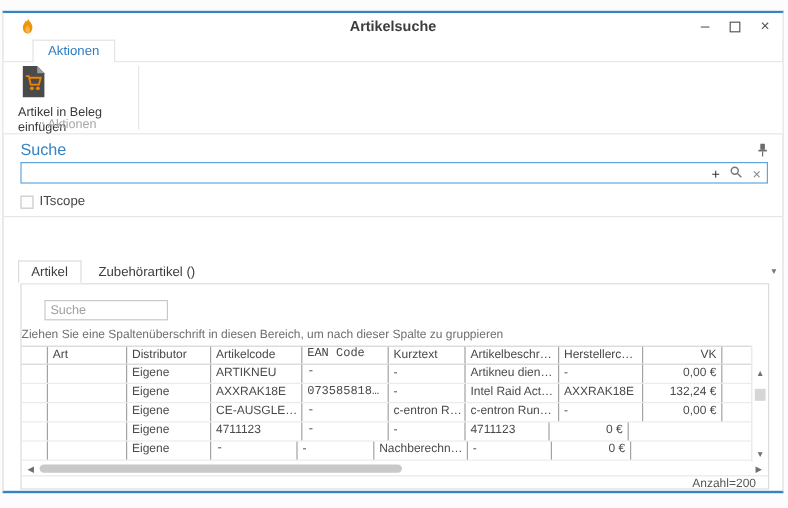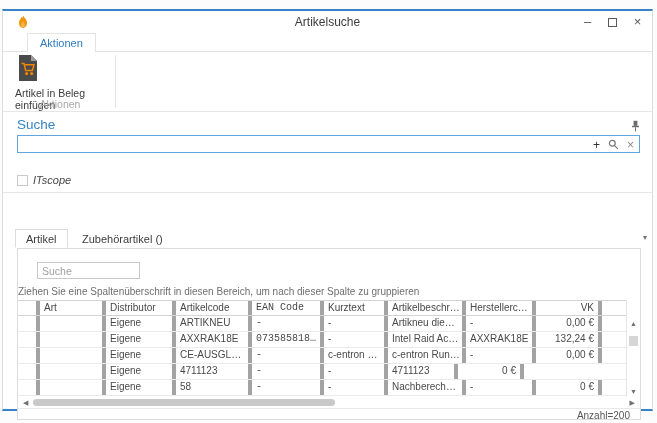--- a/index.html
+++ b/index.html
@@ -6,21 +6,21 @@
   html,body { width:657px; height:423px; background:#fcfcfc; font-family:"Liberation Sans", sans-serif; }
   .window {
     position:absolute; left:2px; top:9px; width:651px; height:402px;
     background:#fff;
     border-left:1px solid #dcdcdc; border-right:1px solid #dcdcdc;
     border-top:2px solid #3583c4; border-bottom:2px solid #3583c4;
   }
   
   .titlebar { position:relative; height:22px; background:#fff; }
   .app-icon { position:absolute; left:14px; top:4px; width:12px; height:14px; }
-  .title { position:absolute; left:0; right:0; top:4px; text-align:center; font-size:12px; color:#3c3c3c; }
+  .title { position:absolute; left:0; right:0; top:4px; text-align:center; font-size:12px; color:#3c3c3c;font-weight:bold; }
   .win-controls { position:absolute; right:2px; top:0; height:22px; display:flex; }
   .win-btn { width:25px; height:22px; text-align:center; line-height:22px; color:#555; font-size:13px; cursor:default; }
   .max-box { display:inline-block; width:9px; height:9px; border:1px solid #5a5a5a; vertical-align:middle; }
   
   .ribbon-tabs { position:relative; height:19px; border-bottom:1px solid #e3e3e3; }
   .ribbon-tab {
     display:inline-block; margin-left:24px; margin-bottom:-1px; position:relative;
     padding:3px 12px 3px; font-size:11px; color:#2f7cc0;
     background:#fff; border:1px solid #e3e3e3; border-bottom:1px solid #fff;
   }
@@ -32,40 +32,40 @@
   
   .search-panel { position:relative; padding:3px 12px 0 14px; }
   .sp-header { position:relative; height:18px; }
   .sp-title { font-size:13.5px; color:#3583c4; position:absolute; left:0; top:2px; }
   .pin-icon { position:absolute; right:0; top:3px; }
   .sp-input-row { position:relative; margin-top:2px; height:18px; border:1px solid #61a5dc; background:#fff; }
   .sp-input { position:absolute; left:2px; top:1px; right:56px; height:14px; border:none; outline:none; font-size:11px; color:#333; }
   .sp-icons { position:absolute; right:5px; top:1px; height:15px; display:flex; align-items:center; gap:8px; }
   .plus-glyph { font-size:12px; color:#333; line-height:14px; }
   .clear-glyph { font-size:12px; color:#8a8a8a; line-height:14px; }
-  .checkbox-row { margin-top:19px; height:16px; display:flex; align-items:center; gap:5px;font-style:italic; }
+  .checkbox-row { margin-top:7px; height:16px; display:flex; align-items:center; gap:5px; }
   .checkbox { width:11px; height:11px; border:1px solid #c9c9c9; background:#fdfdfd; }
   .checkbox-label { font-size:11px; color:#454545; }
   .sp-divider { margin:4px -12px 0 -14px; border-top:1px solid #e6e6e6; }
   .sp-spacer { height:36px; }
   
   .tab-strip { position:relative; margin-left:12px; height:19px; }
   .rtab { display:inline-block; padding:3px 10px 2px; font-size:11px; color:#3c3c3c; position:relative; }
   .rtab.active { background:#fff; border:1px solid #dcdcdc; border-bottom:1px solid #fff; margin-bottom:-1px; z-index:2; }
   .tab-dropdown { position:absolute; right:5px; top:4px; font-size:8px; color:#777; }
   
   .grid-panel { position:relative; margin:0 11px 0 14px; height:172px; border:1px solid #dcdcdc; background:#fff; z-index:1; }
   .grid-search { position:absolute; left:19px; top:13px; width:103px; height:17px; border:1px solid #c9c9c9; font-size:10.5px; padding:1px 4px; color:#444; outline:none; font-family:"Liberation Sans", sans-serif; }
   .grid-search::placeholder { color:#a0a0a0; }
   .group-hint { position:absolute; left:0; right:0; top:37px; font-size:10px; color:#6e6e6e; }
   .grid-table { position:absolute; left:0; right:14px; top:51px; }
   .g-row { display:flex; height:16px; }
   .g-header { border-top:1px solid #d4d4d4; border-bottom:1px solid #d4d4d4; }
   .g-data { border-bottom:1px solid #ebebeb; }
-  .g-cell { flex:0 0 auto; border-right:4px solid #a3a3a3; padding:1px 2px 0 4px; font-size:10px; color:#4a4a4a;
+  .g-cell { flex:0 0 auto; border-right:1px solid #a3a3a3; padding:1px 2px 0 4px; font-size:10px; color:#4a4a4a;
             white-space:nowrap; overflow:hidden; text-overflow:ellipsis; }
   .g-header .g-cell { color:#474747; }
   .c0{width:22px;} .c1{width:66px;} .c2{width:70px;} .c3{width:76px;} .c4{width:72px;font-family:Liberation Mono, monospace;}
   .c5{width:64px;} .c6{width:78px;} .c7{width:70px;} .c8{width:66px; text-align:right; padding-right:4px;}
   .c9{flex:1 1 auto; border-right:none;margin-top:35px;}
   
   .vscroll { position:absolute; right:0; top:51px; width:14px; height:97px; border-left:1px solid #e7e7e7; }
   .vs-up { position:absolute; left:0; right:0; top:20px; text-align:center; font-size:7px; color:#707070; }
   .vs-thumb { position:absolute; left:2px; top:36px; width:9px; height:10px; background:#d6d6d6; }
   .vs-down { position:absolute; left:0; right:0; bottom:2px; text-align:center; font-size:7px; color:#707070; }
@@ -216,21 +216,20 @@
         <div class="g-cell c4">-</div>
         <div class="g-cell c5">-</div>
         <div class="g-cell c7">4711123</div>
         <div class="g-cell c8">0 €</div>
         <div class="g-cell c9"></div>
       </div>
       <div class="g-row g-data">
         <div class="g-cell c0"></div>
         <div class="g-cell c1"></div>
         <div class="g-cell c2">Eigene</div>
-        <div class="g-cell c3">58</div>
         <div class="g-cell c4">-</div>
         <div class="g-cell c5">-</div>
         <div class="g-cell c6">Nachberechnungsa...</div>
         <div class="g-cell c7">-</div>
         <div class="g-cell c8">0 €</div>
         <div class="g-cell c9"></div>
       </div>
     </div>
 
     <div class="vscroll">

